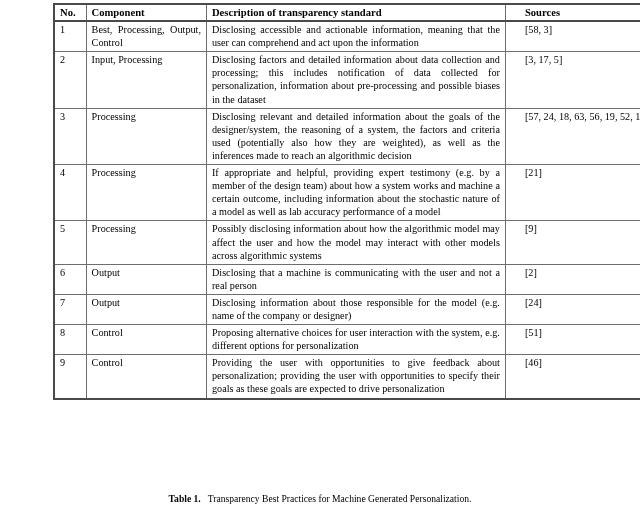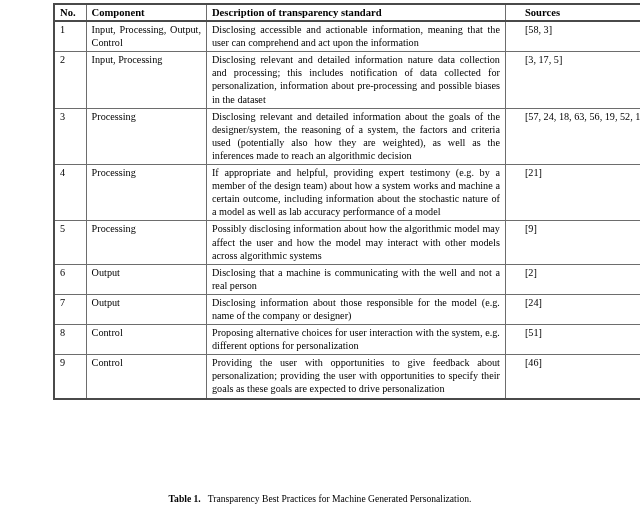--- a/index.html
+++ b/index.html
@@ -119,28 +119,28 @@
         <tr>
           <th>No.</th>
           <th>Component</th>
           <th>Description of transparency standard</th>
           <th>Sources</th>
         </tr>
       </thead>
       <tbody>
         <tr>
           <td class="cell-no">1</td>
-          <td class="cell-comp">Input, Processing, Output, Control</td>
+          <td class="cell-comp">Best, Processing, Output, Control</td>
           <td class="cell-desc">Disclosing accessible and actionable information, meaning that the user can comprehend and act upon the information</td>
           <td class="cell-src">[58, 3]</td>
         </tr>
         <tr>
           <td class="cell-no">2</td>
           <td class="cell-comp">Input, Processing</td>
-          <td class="cell-desc">Disclosing relevant and detailed information nature data collection and processing; this includes notification of data collected for personalization, information about pre-processing and possible biases in the dataset</td>
+          <td class="cell-desc">Disclosing factors and detailed information about data collection and processing; this includes notification of data collected for personalization, information about pre-processing and possible biases in the dataset</td>
           <td class="cell-src">[3, 17, 5]</td>
         </tr>
         <tr>
           <td class="cell-no">3</td>
           <td class="cell-comp">Processing</td>
           <td class="cell-desc">Disclosing relevant and detailed information about the goals of the designer/system, the reasoning of a system, the factors and criteria used (potentially also how they are weighted), as well as the inferences made to reach an algorithmic decision</td>
           <td class="cell-src">[57, 24, 18, 63, 56, 19, 52, 1, 4]</td>
         </tr>
         <tr>
           <td class="cell-no">4</td>
@@ -150,21 +150,21 @@
         </tr>
         <tr>
           <td class="cell-no">5</td>
           <td class="cell-comp">Processing</td>
           <td class="cell-desc">Possibly disclosing information about how the algorithmic model may affect the user and how the model may interact with other models across algorithmic systems</td>
           <td class="cell-src">[9]</td>
         </tr>
         <tr>
           <td class="cell-no">6</td>
           <td class="cell-comp">Output</td>
-          <td class="cell-desc">Disclosing that a machine is communicating with the well and not a real person</td>
+          <td class="cell-desc">Disclosing that a machine is communicating with the user and not a real person</td>
           <td class="cell-src">[2]</td>
         </tr>
         <tr>
           <td class="cell-no">7</td>
           <td class="cell-comp">Output</td>
           <td class="cell-desc">Disclosing information about those responsible for the model (e.g. name of the company or designer)</td>
           <td class="cell-src">[24]</td>
         </tr>
         <tr>
           <td class="cell-no">8</td>

